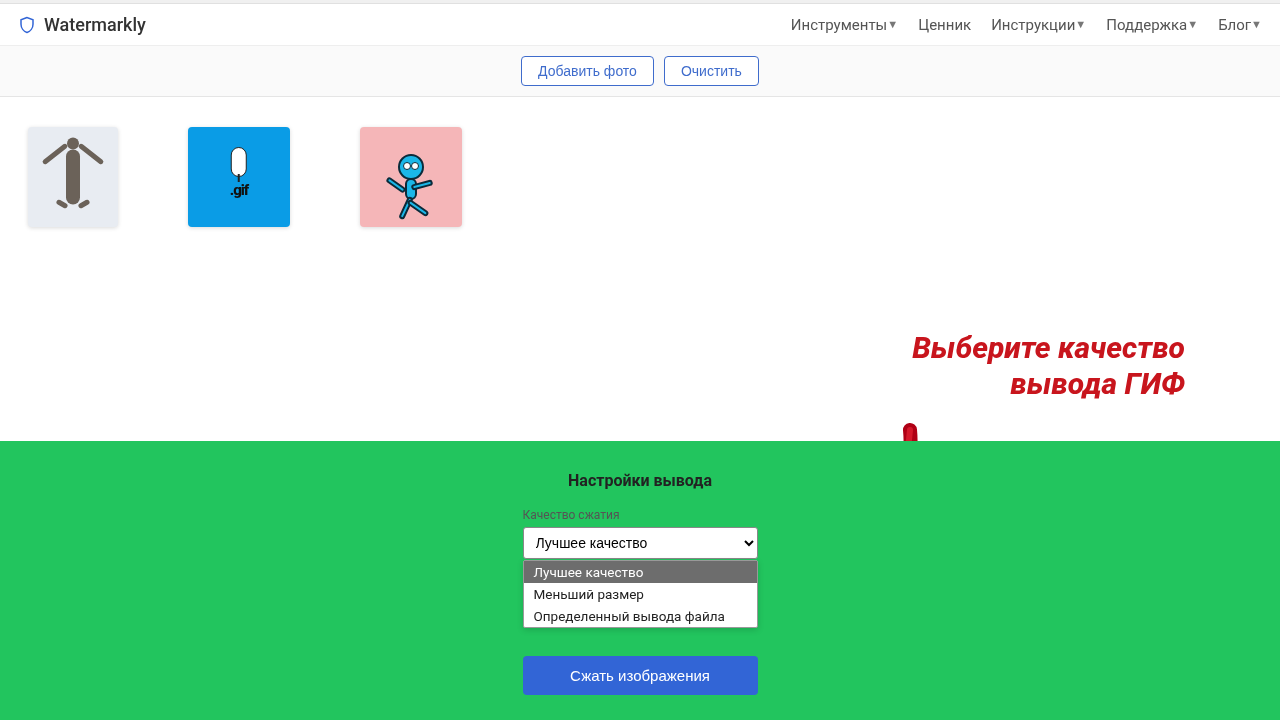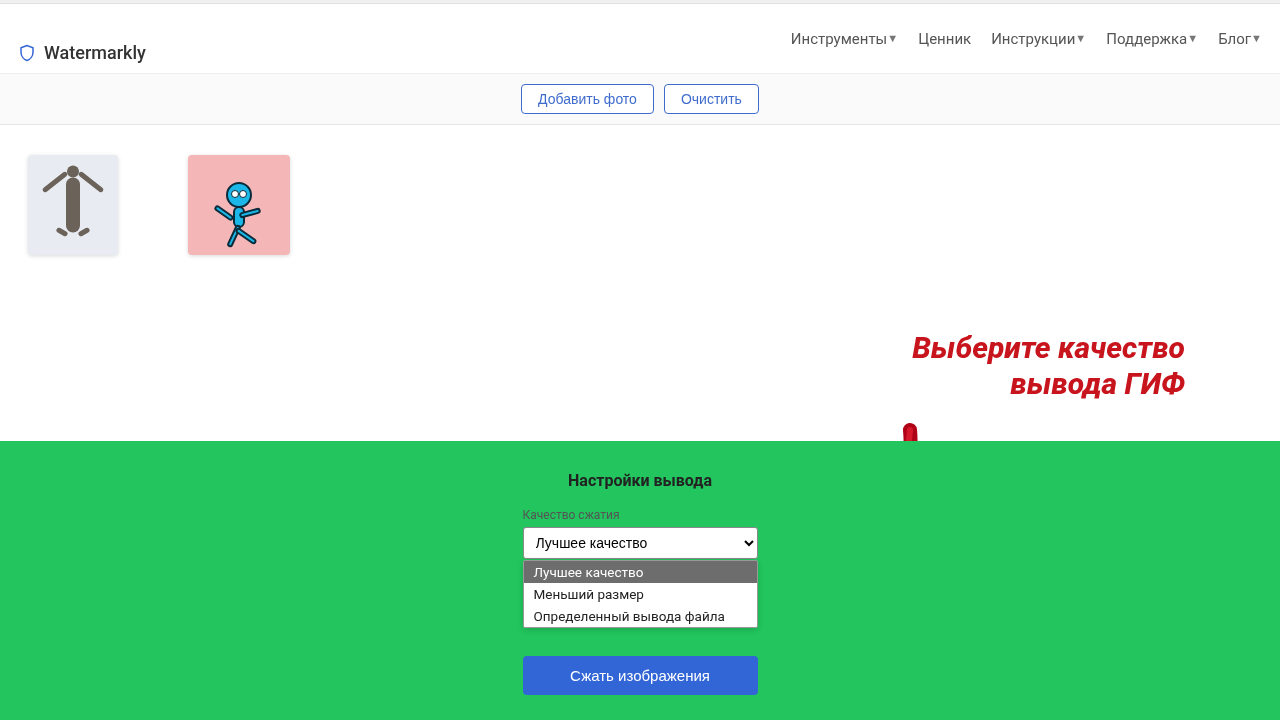--- a/index.html
+++ b/index.html
@@ -1,21 +1,21 @@
 <!DOCTYPE html>
 <html><head>
 <meta charset="utf-8">
 <style>
   * { box-sizing: border-box; margin: 0; padding: 0; }
   body { font-family: -apple-system, BlinkMacSystemFont, "Segoe UI", Roboto, Arial, sans-serif; background: #fff; width: 1280px; height: 720px; overflow: hidden; position: relative; }
   
   .browser-bar { height: 4px; background: #f0f0f0; border-bottom: 1px solid #e0e0e0; }
   
   .header { display: flex; align-items: center; justify-content: space-between; padding: 10px 18px; border-bottom: 1px solid #eee; }
-  .logo-wrap { display: flex; align-items: center; gap: 8px; margin-top: 28px; }
+  .logo-wrap { display: flex; align-items: center; gap: 8px; }
   .logo-icon svg { width: 18px; height: 18px; display: block; }
   .logo-text { font-size: 18px; color: #333; font-weight: 500; }
   
   .nav { display: flex; align-items: center; gap: 20px; }
   .nav-item { color: #555; font-size: 15px; display: flex; align-items: center; gap: 0; cursor: pointer; }
   .chevron { font-size: 11px; color: #777; }
   
   .action-bar { display: flex; justify-content: center; gap: 10px; padding: 10px 16px; border-bottom: 1px solid #e5e5e5; background: #fafafa; }
   .outline-btn { border: 1px solid #3f6ccc; color: #3f6ccc; background: #fff; padding: 6px 16px; border-radius: 4px; font-size: 14px; cursor: pointer; }
   
@@ -115,20 +115,26 @@
     <div class="cat">
       <div class="cat-body">
         <div class="cat-head"></div>
         <div class="cat-arm-l"></div>
           <div class="cat-arm-r"></div>
         <div class="cat-leg-l"></div>
           <div class="cat-leg-r"></div>
       </div>
     </div>
   </div>
+  <div class="thumb thumb2">
+    <div class="gif-wrap">
+      <div class="gif-mic"></div>
+      <div class="gif-label">.gif</div>
+    </div>
+  </div>
   <div class="thumb thumb3">
     <div class="char">
       <div class="char-head">
           <div class="char-eye l"></div>
           <div class="char-eye r"></div>
         </div>
       <div class="char-body">
         <div class="char-arm l"></div>
           <div class="char-arm r"></div>
         <div class="char-leg l"></div>

